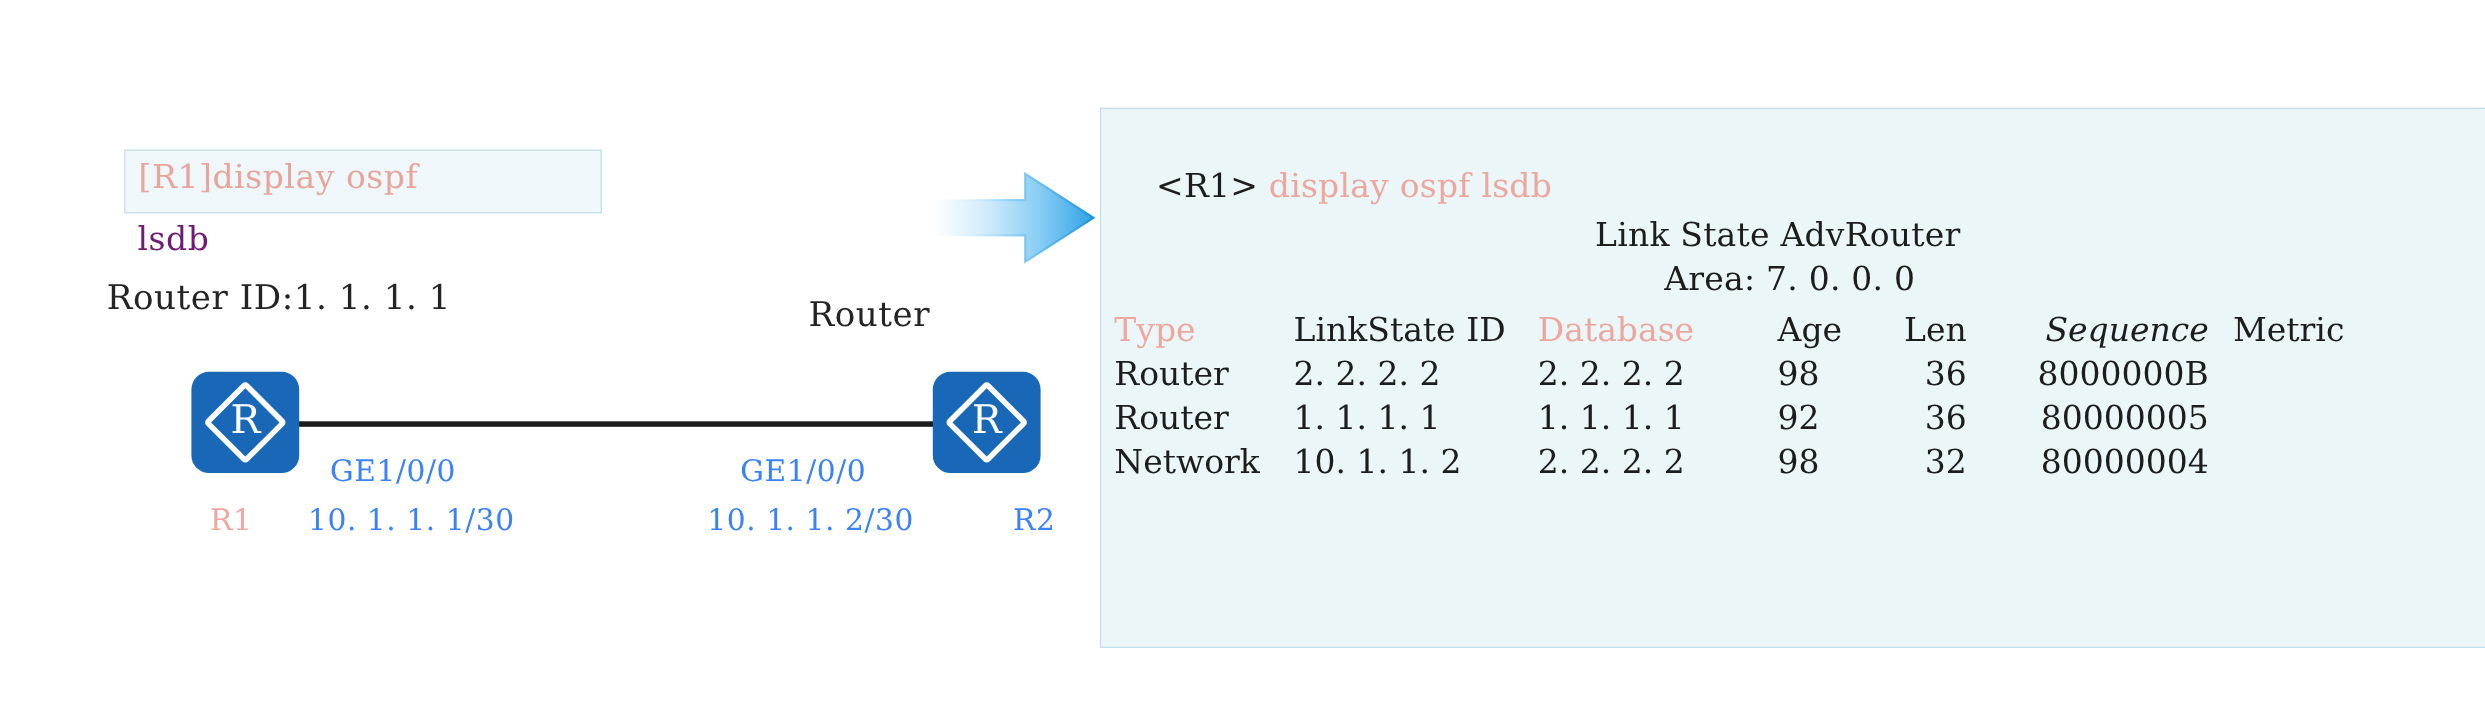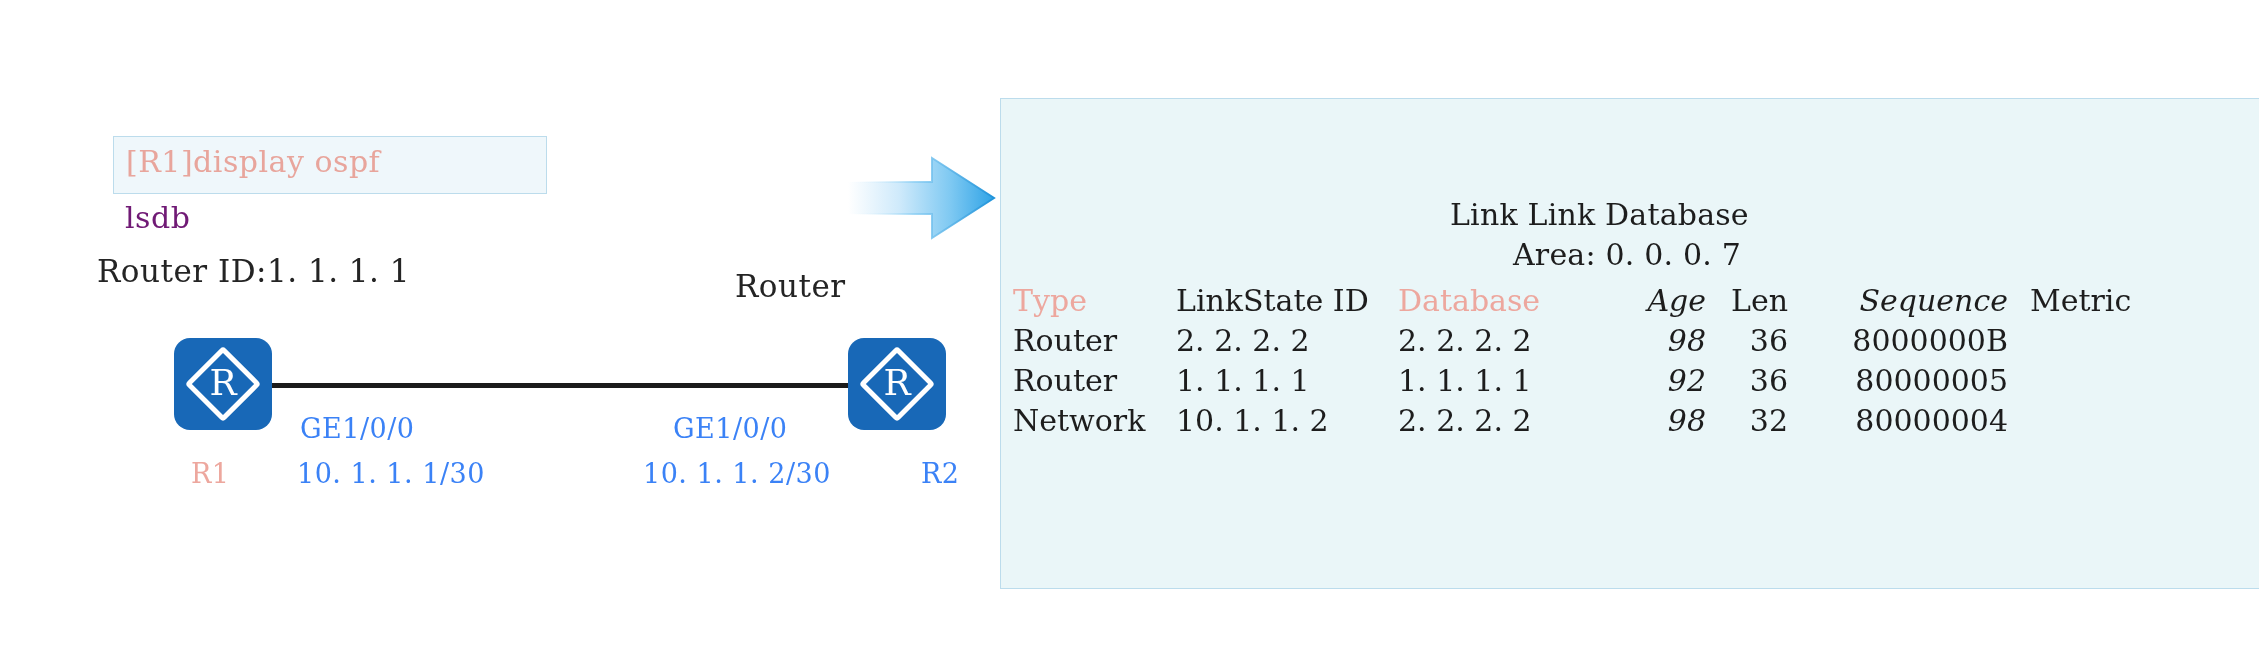--- a/index.html
+++ b/index.html
@@ -108,21 +108,21 @@
   
   .iface-label, .ip-label, .node-label {
     position: absolute;
     font-family: "DejaVu Serif", serif;
     font-size: 27px;
     color: #3b82f6;
     white-space: nowrap;
     letter-spacing: 0.5px;
   }
   #iface-left { left: 300px; top: 413px; }
-  #ip-left    { left: 297px; top: 458px; }
+  #ip-left    { left: 280px; top: 458px; }
   #iface-right{ left: 673px; top: 413px; }
   #ip-right   { left: 643px; top: 458px; }
   #label-r2   { left: 921px; top: 458px; }
   #label-r1 {
     position: absolute;
     left: 191px; top: 458px;
     font-family: "DejaVu Serif", serif;
     font-size: 27px;
     color: #eda79e;
     white-space: nowrap;
@@ -182,21 +182,21 @@
     height: 40px;
     line-height: 40px;
     font-weight: normal;
     white-space: nowrap;
     vertical-align: middle;
   }
   
   .c-type { width: 163px; text-align: left;  padding-left: 12px !important; }
   .c-lsid { width: 222px; text-align: left; }
   .c-adv  { width: 218px; text-align: left; }
-  .c-age  { width: 90px;  text-align: right; font-style: italic; }
+  .c-age  { width: 90px;  text-align: left; }
   .c-len  { width: 82px;  text-align: right; }
   .c-seq  { width: 220px; text-align: right; }
   .c-met  { width: 264px; text-align: right; }
 
   thead .c-lsid { padding-left: 4px; }
   thead .c-adv  { padding-left: 8px; }
   thead .c-age  { padding-right: 10px; }
   thead .c-len  { padding-right: 8px; }
   thead .c-seq  { padding-right: 34px; font-style: italic; }
   thead .c-met  { padding-right: 0px; text-align: left; padding-left: 22px !important; }
@@ -259,23 +259,26 @@
       <stop offset="0%" stop-color="#ffffff" stop-opacity="0"></stop>
       <stop offset="45%" stop-color="#8fd0f4" stop-opacity="0.8"></stop>
       <stop offset="100%" stop-color="#1f93da" stop-opacity="1"></stop>
     </linearGradient>
   </defs>
   <path d="M0,30 L84,30 L84,6 L146,46 L84,86 L84,62 L0,62 Z" fill="url(#arrGrad)" stroke="url(#arrStroke)" stroke-width="2"></path>
 </svg>
 
 <div id="output-panel">
 
-
-  <div class="out-line" id="hdr-lsdb">Link Link Database</div>
-  <div class="out-line" id="hdr-area">Area: 0. 0. 0. 7</div>
+  <div class="out-line" id="prompt-line">
+    <span class="prompt-host">&lt;R1&gt;</span><span> </span><span class="prompt-cmd">display ospf lsdb</span>
+  </div>
+
+  <div class="out-line" id="hdr-lsdb">Link State AdvRouter</div>
+  <div class="out-line" id="hdr-area">Area: 7. 0. 0. 0</div>
 
   <table id="lsdb-table">
     <thead>
       <tr>
         <th class="c-type hdr-accent">Type</th>
         <th class="c-lsid hdr-plain">LinkState ID</th>
         <th class="c-adv hdr-accent">Database</th>
         <th class="c-age hdr-plain">Age</th>
         <th class="c-len hdr-plain">Len</th>
         <th class="c-seq hdr-plain">Sequence</th>

